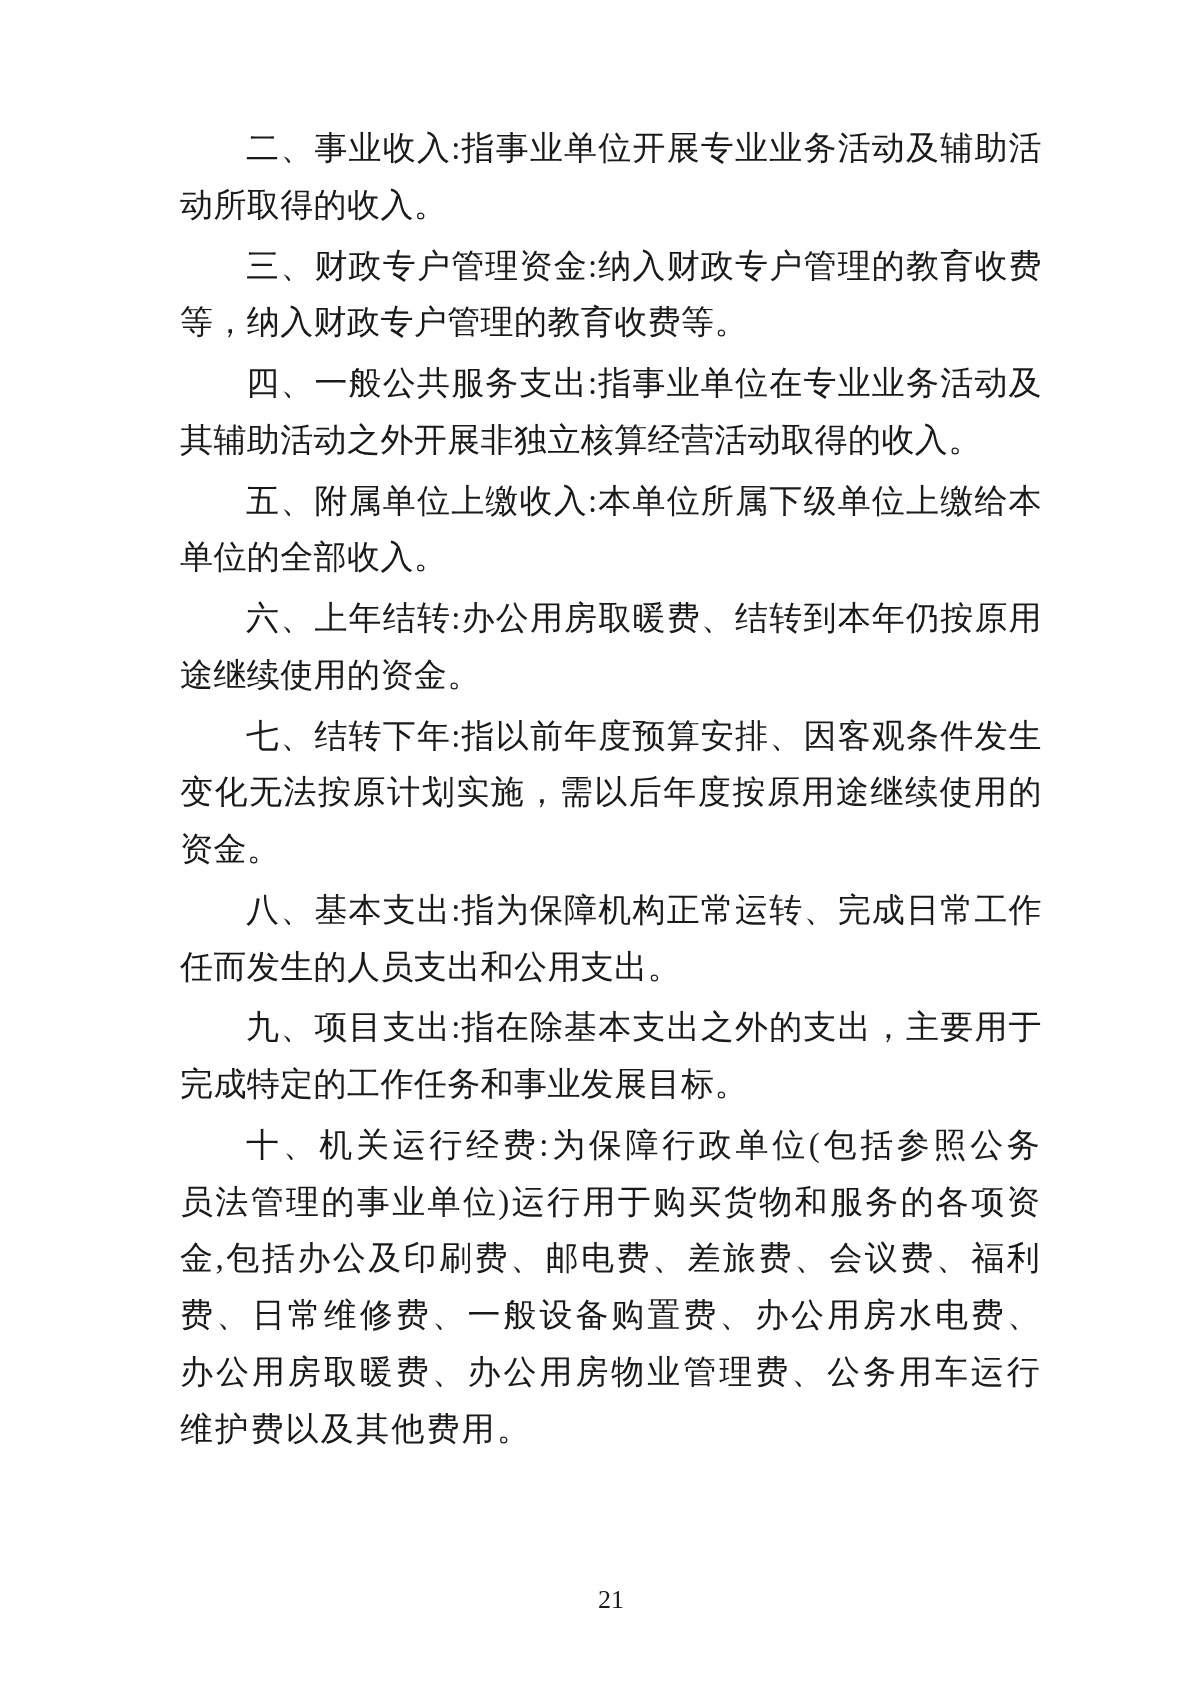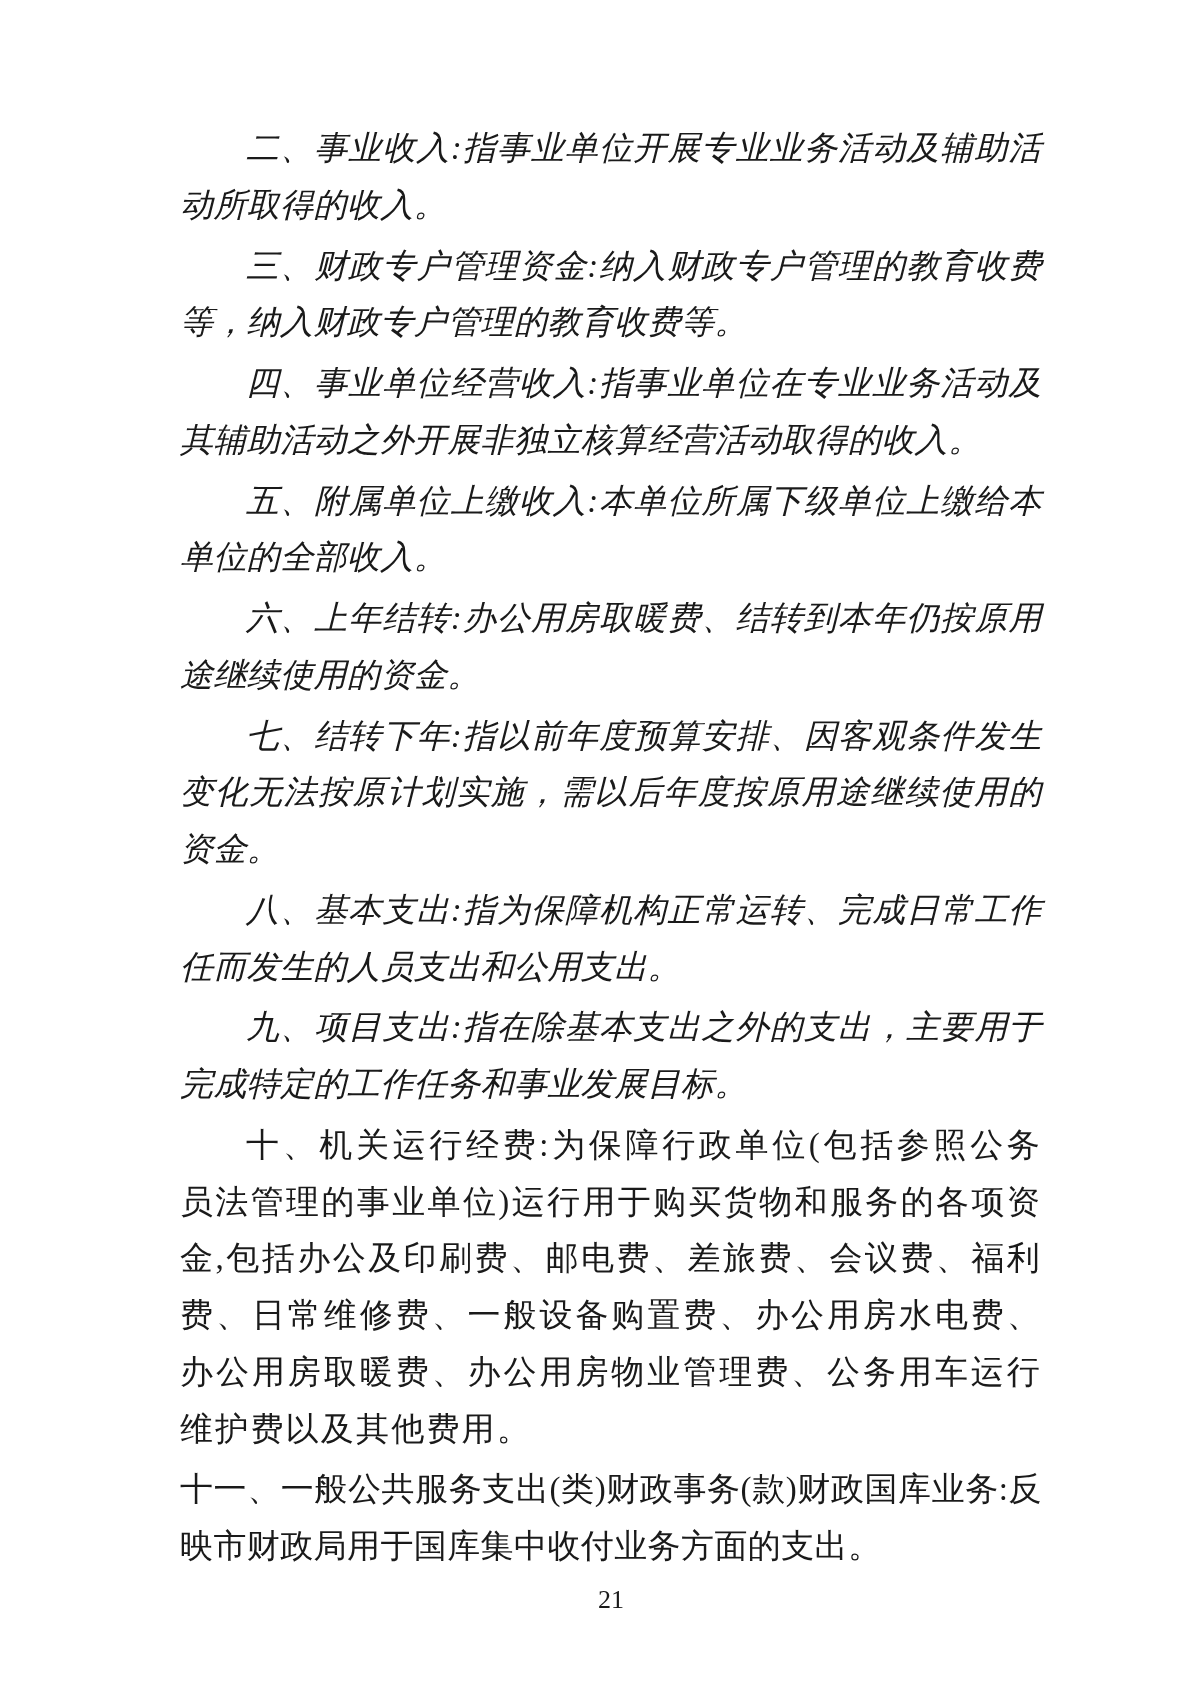--- a/index.html
+++ b/index.html
@@ -27,21 +27,20 @@
   .body-text {
     font-size: 33px;
     line-height: 1.72;
     letter-spacing: 0.4px;
     text-align: justify;
     text-justify: inter-ideograph;
   }
   .para {
     margin: 0 0 4px 0;
     text-indent: 66px;
-    font-style: italic;
   }
   .para-wide {
     margin: 0 0 4px 0;
     text-indent: 66px;
     letter-spacing: 2.2px;
   }
   .para-noindent {
     margin: 0 0 4px 0;
     text-indent: 0;
     letter-spacing: 0.4px;
@@ -57,24 +56,23 @@
     color: #1a1a1a;
   }
 </style>
 </head>
 <body>
 
 <div class="page">
   <div class="body-text">
     <p class="para">二、事业收入:指事业单位开展专业业务活动及辅助活动所取得的收入。</p>
     <p class="para">三、财政专户管理资金:纳入财政专户管理的教育收费等，纳入财政专户管理的教育收费等。</p>
-    <p class="para">四、事业单位经营收入:指事业单位在专业业务活动及其辅助活动之外开展非独立核算经营活动取得的收入。</p>
+    <p class="para">四、一般公共服务支出:指事业单位在专业业务活动及其辅助活动之外开展非独立核算经营活动取得的收入。</p>
     <p class="para">五、附属单位上缴收入:本单位所属下级单位上缴给本单位的全部收入。</p>
     <p class="para">六、上年结转:办公用房取暖费、结转到本年仍按原用途继续使用的资金。</p>
     <p class="para">七、结转下年:指以前年度预算安排、因客观条件发生变化无法按原计划实施，需以后年度按原用途继续使用的资金。</p>
     <p class="para">八、基本支出:指为保障机构正常运转、完成日常工作任而发生的人员支出和公用支出。</p>
     <p class="para">九、项目支出:指在除基本支出之外的支出，主要用于完成特定的工作任务和事业发展目标。</p>
     <p class="para-wide">十、机关运行经费:为保障行政单位(包括参照公务员法管理的事业单位)运行用于购买货物和服务的各项资金,包括办公及印刷费、邮电费、差旅费、会议费、福利费、日常维修费、一般设备购置费、办公用房水电费、办公用房取暖费、办公用房物业管理费、公务用车运行维护费以及其他费用。</p>
-    <p class="para-noindent">十一、一般公共服务支出(类)财政事务(款)财政国库业务:反映市财政局用于国库集中收付业务方面的支出。</p>
   </div>
 </div>
 
 <div class="page-number">21</div>
 
 </body></html>

